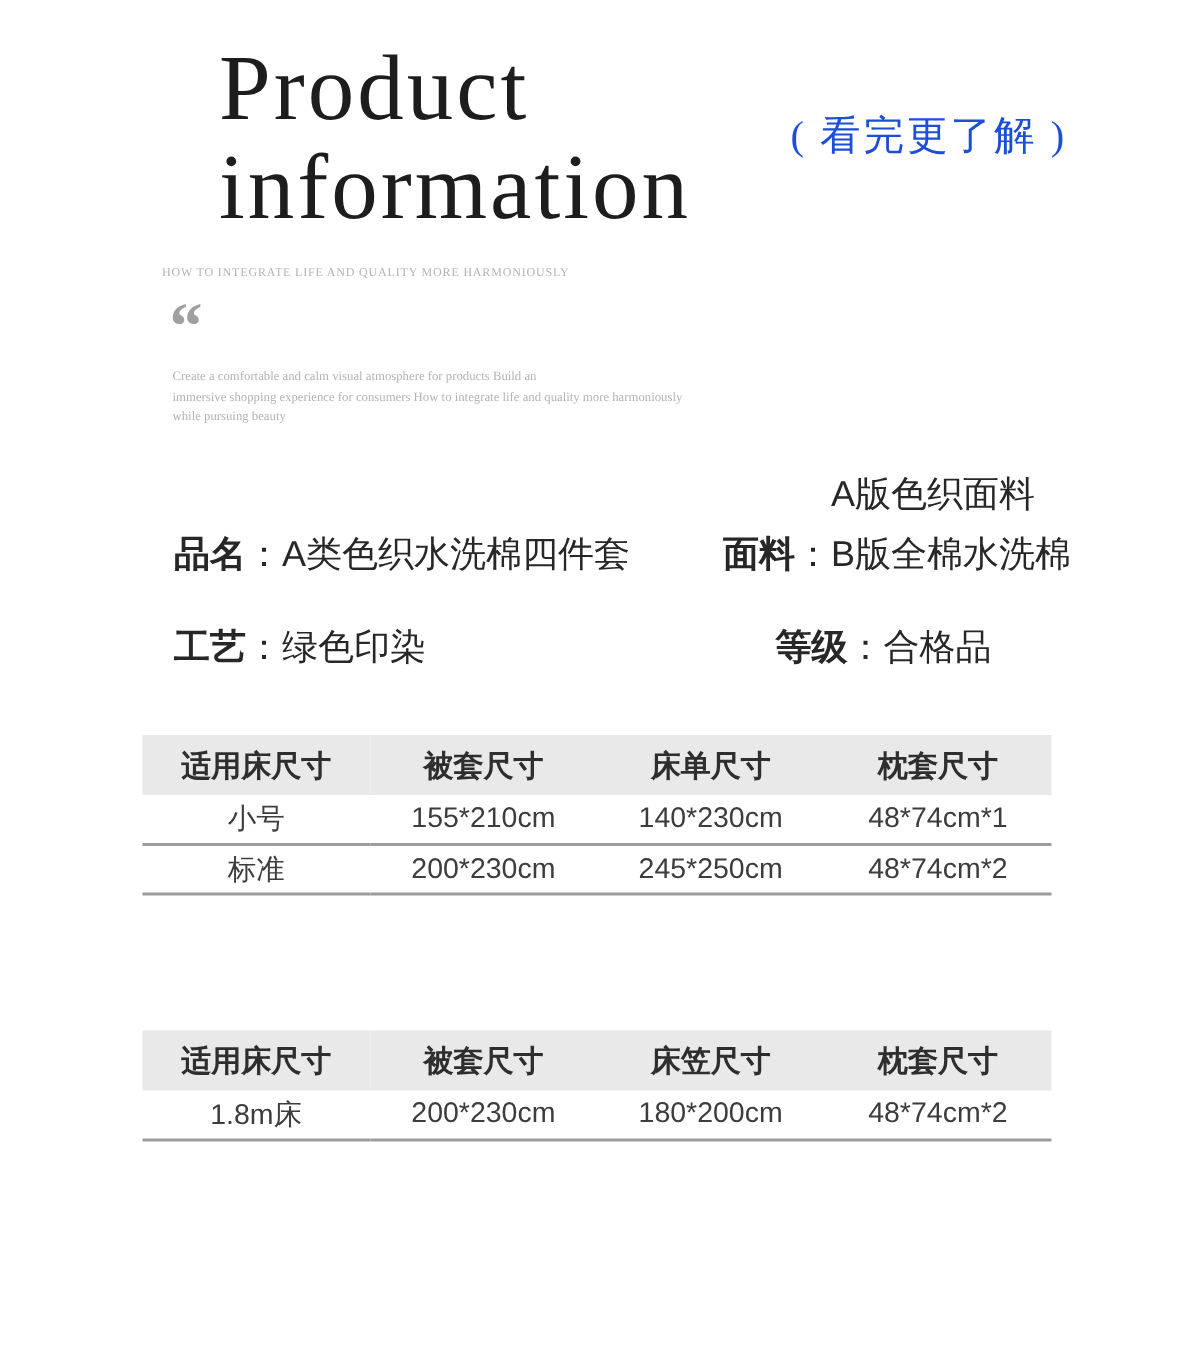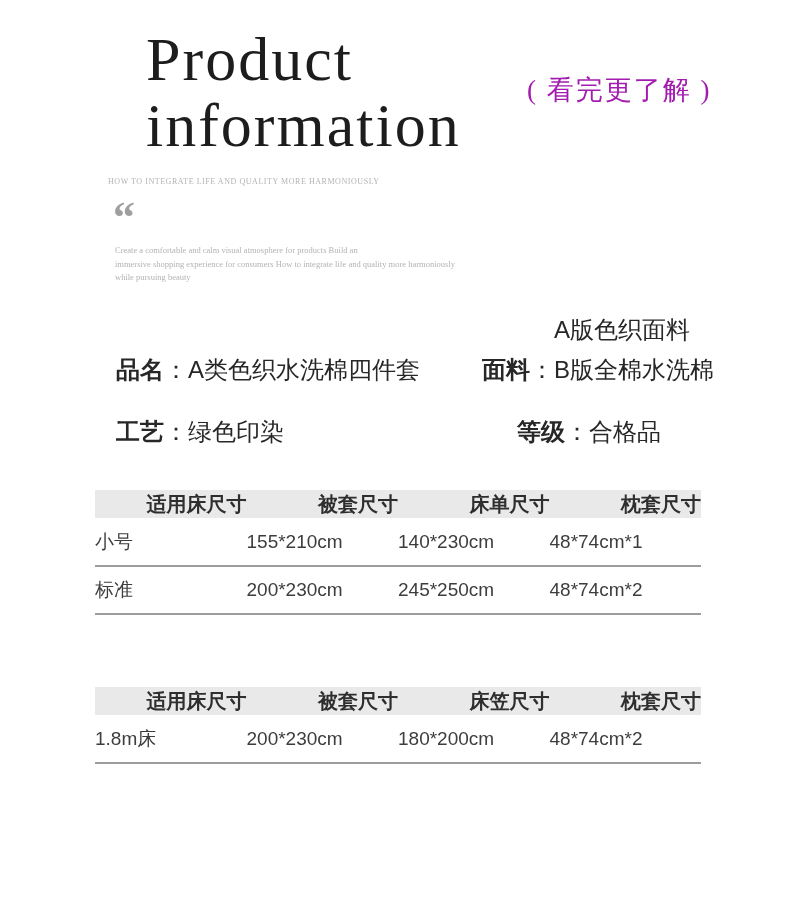--- a/index.html
+++ b/index.html
@@ -19,21 +19,21 @@
     font-weight:400; color:#1d1d1d;margin-left:36px;
   }
   .subtitle {
     position:absolute; left:108px; top:177px;
     font-family:Liberation Serif, serif;
     font-size:8px; letter-spacing:0.55px; color:var(--muted-text, #b1aeae);
   }
   .side-note {
     position:absolute; left:527px; top:72px;
     font-family:"Liberation Serif", serif;
-    font-size:27px; letter-spacing:2px; color:#a21caf;
+    font-size:27px; letter-spacing:2px; color:#1d4ed8;
   }
 
   
   .quote-mark {
     position:absolute; left:113px; top:196px;
     font-family:"Liberation Serif", serif; font-weight:700;
     font-size:44px; line-height:1; color:#9f9f9f;
   }
   .quote-text {
     position:absolute; left:115px; top:244px;
@@ -54,26 +54,26 @@
   .d-craft     { left:116px; top:419px; }
   .d-grade     { left:482px; top:419px;margin-left:35px; }
 
   
   .size-table {
     position:absolute; left:95px; width:606px;
     border-collapse:collapse; table-layout:fixed;
   }
   .size-table th {
     background:var(--table-header-bg, #e9e9e9);
-    height:28px; font-size:20px; font-weight:600;
-    color:#2e2e2e; text-align:right;
+    height:40px; font-size:20px; font-weight:600;
+    color:#2e2e2e; text-align:center;
   }
   .size-table td {
-    height:48px; font-size:19px; color:#3d3d3d;
-    text-align:left;
+    height:33px; font-size:19px; color:#3d3d3d;
+    text-align:center;
     border-bottom:2px solid var(--line-color, #9c9c9c);
   }
   #table-0 { top:490px; }
   #table-1 { top:687px; }
 </style>
 </head>
 <body>
 
 <div class="page">
 

